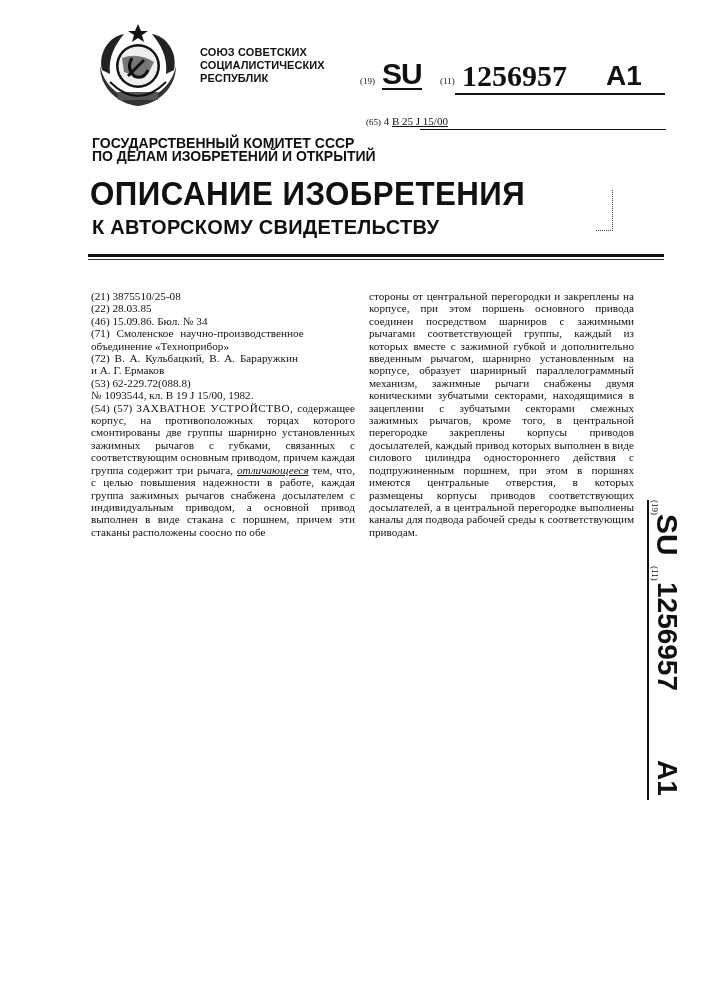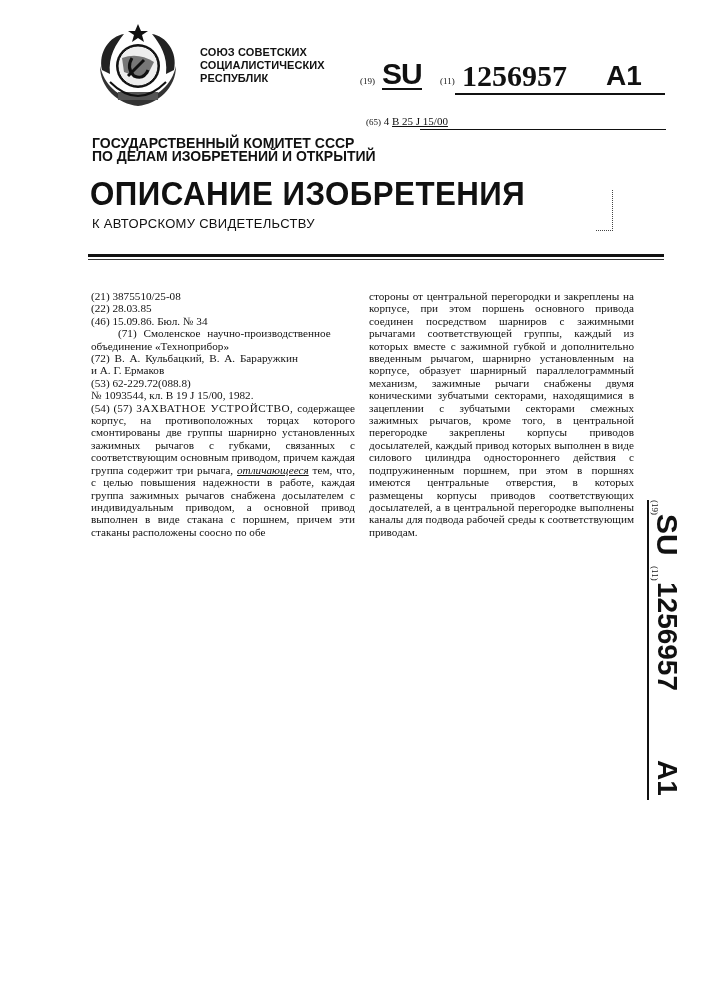--- a/index.html
+++ b/index.html
@@ -19,21 +19,21 @@
     #kind { position: absolute; left: 246px; top: 3px; font-size: 28px; font-weight: bold; font-family: "Liberation Sans", sans-serif; line-height: 30px; }
     #publine { position: absolute; left: 95px; top: 35px; width: 210px; border-top: 2px solid #111; }
 
     #ipc { left: 366px; top: 115px; width: 300px; font-size: 11px; }
     #ipc .tag { font-size: 9px; }
     #ipc .code { text-decoration: underline; }
     #ipcline { left: 420px; top: 129px; width: 246px; border-top: 1.5px solid #111; }
 
     #committee { left: 92px; top: 137px; font-size: 14px; line-height: 13px; font-weight: bold; }
     #title { left: 90px; top: 174px; font-size: 34px; font-weight: bold; letter-spacing: 0.5px; line-height: 38px; white-space: nowrap; transform: scaleX(0.92); transform-origin: left top; }
-    #subtitle { left: 92px; top: 216px; font-size: 13px; font-weight: normal; letter-spacing: 0.3px; white-space: nowrap; }
+    #subtitle { left: 92px; top: 216px; font-size: 20px; font-weight: bold; letter-spacing: 0.3px; white-space: nowrap; }
 
     #rule1 { left: 88px; top: 254px; width: 576px; border-top: 3px solid #111; }
     #rule2 { left: 88px; top: 259px; width: 576px; border-top: 1.5px solid #333; }
 
     #stamp { left: 596px; top: 190px; width: 16px; height: 40px; border-right: 1.5px dotted #444; border-bottom: 1px dotted #444; }
 
     .col { font-size: 11.2px; line-height: 12.4px; text-align: justify; }
     #left { left: 91px; top: 290px; width: 264px; }
     #right { left: 369px; top: 290px; width: 265px; }
     .biblio div { white-space: nowrap; }
@@ -100,21 +100,21 @@
 <div id="stamp" class="abs"></div>
 
 <div id="rule1" class="abs"></div>
 <div id="rule2" class="abs"></div>
 
 <div id="left" class="abs col serif">
   <div class="biblio">
     <div>(21) 3875510/25-08</div>
     <div>(22) 28.03.85</div>
     <div>(46) 15.09.86. Бюл. № 34</div>
-    <div style="word-spacing:4px;margin-left:27px;">(71) Смоленское научно-производственное</div>
+    <div style="word-spacing:4px;">(71) Смоленское научно-производственное</div>
     <div>объединение «Техноприбор»</div>
     <div style="word-spacing:2px;">(72) В. А. Кульбацкий, В. А. Бараружкин</div>
     <div>и А. Г. Ермаков</div>
     <div>(53) 62-229.72(088.8)</div>
     <div>№ 1093544, кл. B 19 J 15/00, 1982.</div>
   </div>
   <div>
     <span>(54) (57)</span>
     <span class="claim-title">ЗАХВАТНОЕ УСТРОЙСТВО,</span>
     <span>содержащее корпус, на противоположных торцах которого смонтированы две группы шарнирно установленных зажимных рычагов с губками, связанных с соответствующим основным приводом, причем каждая группа содержит три рычага,</span>

